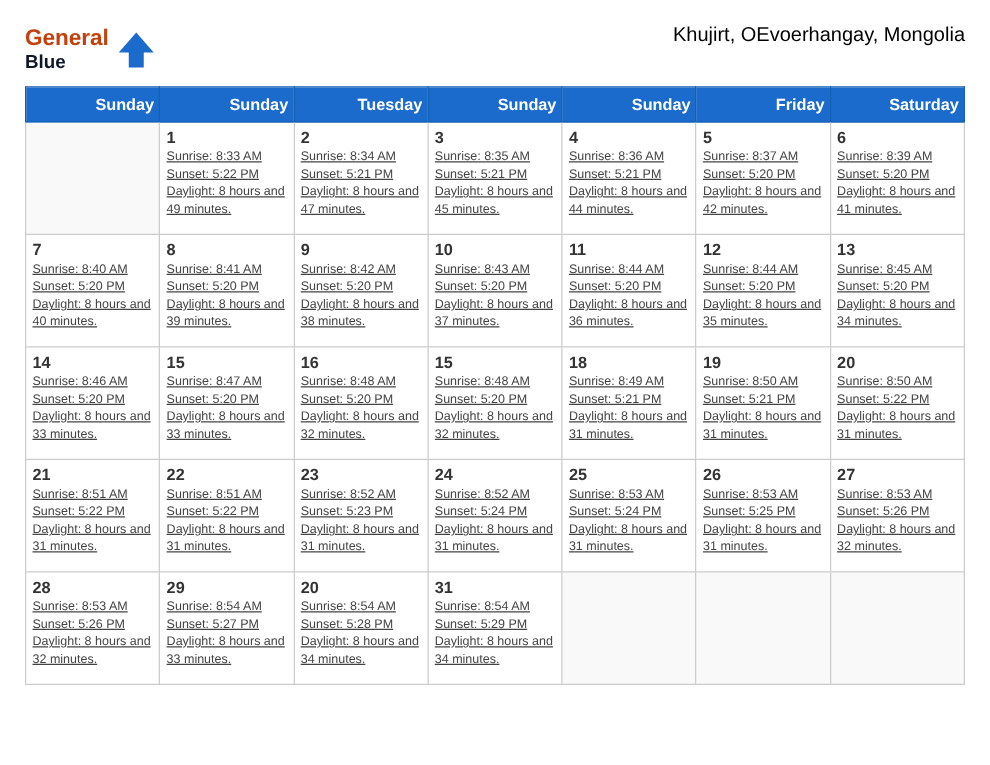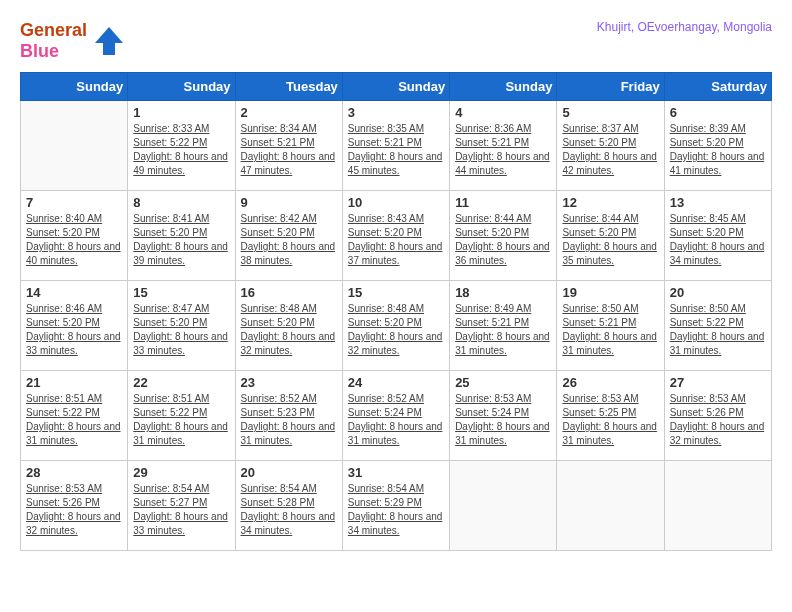--- a/index.html
+++ b/index.html
@@ -22,22 +22,22 @@
     }
     .title-section {
       text-align: right;
     }
     .month-title {
       font-size: 36px;
       font-weight: bold;
       color: #333;
     }
     .location-subtitle {
-      font-size: 12px;
-      color: #8b5cf6;
+      font-size: 16px;
+      color: #000000;
     }
     .calendar {
       width: 100%;
       border-collapse: collapse;
       border: 1px solid #ccc;
     }
     .calendar th {
       background-color: #1a6bcc;
       color: #fff;
       font-size: 13px;
@@ -69,21 +69,21 @@
       background: #f9f9f9;
     }
   </style>
 </head>
 <body>
 
 <div class="header-section">
   <div class="logo">
     <div>
       <span style="font-size:18px;font-weight:bold;color:#c2410c;">General</span><br>
-      <span style="font-size:18px;font-weight:bold;color:#ec4899;">Blue</span>
+      <span style="font-size:15px;font-weight:bold;color:#0f172a;">Blue</span>
     </div>
     <svg width="36" height="36" viewBox="0 0 36 36" style="margin-left:4px;">
       <path d="M18 4 L32 20 L24 20 L24 32 L12 32 L12 20 L4 20 Z" fill="#1a6bcc"></path>
     </svg>
   </div>
   <div class="title-section">
     <div class="location-subtitle">Khujirt, OEvoerhangay, Mongolia</div>
   </div>
 </div>
 

